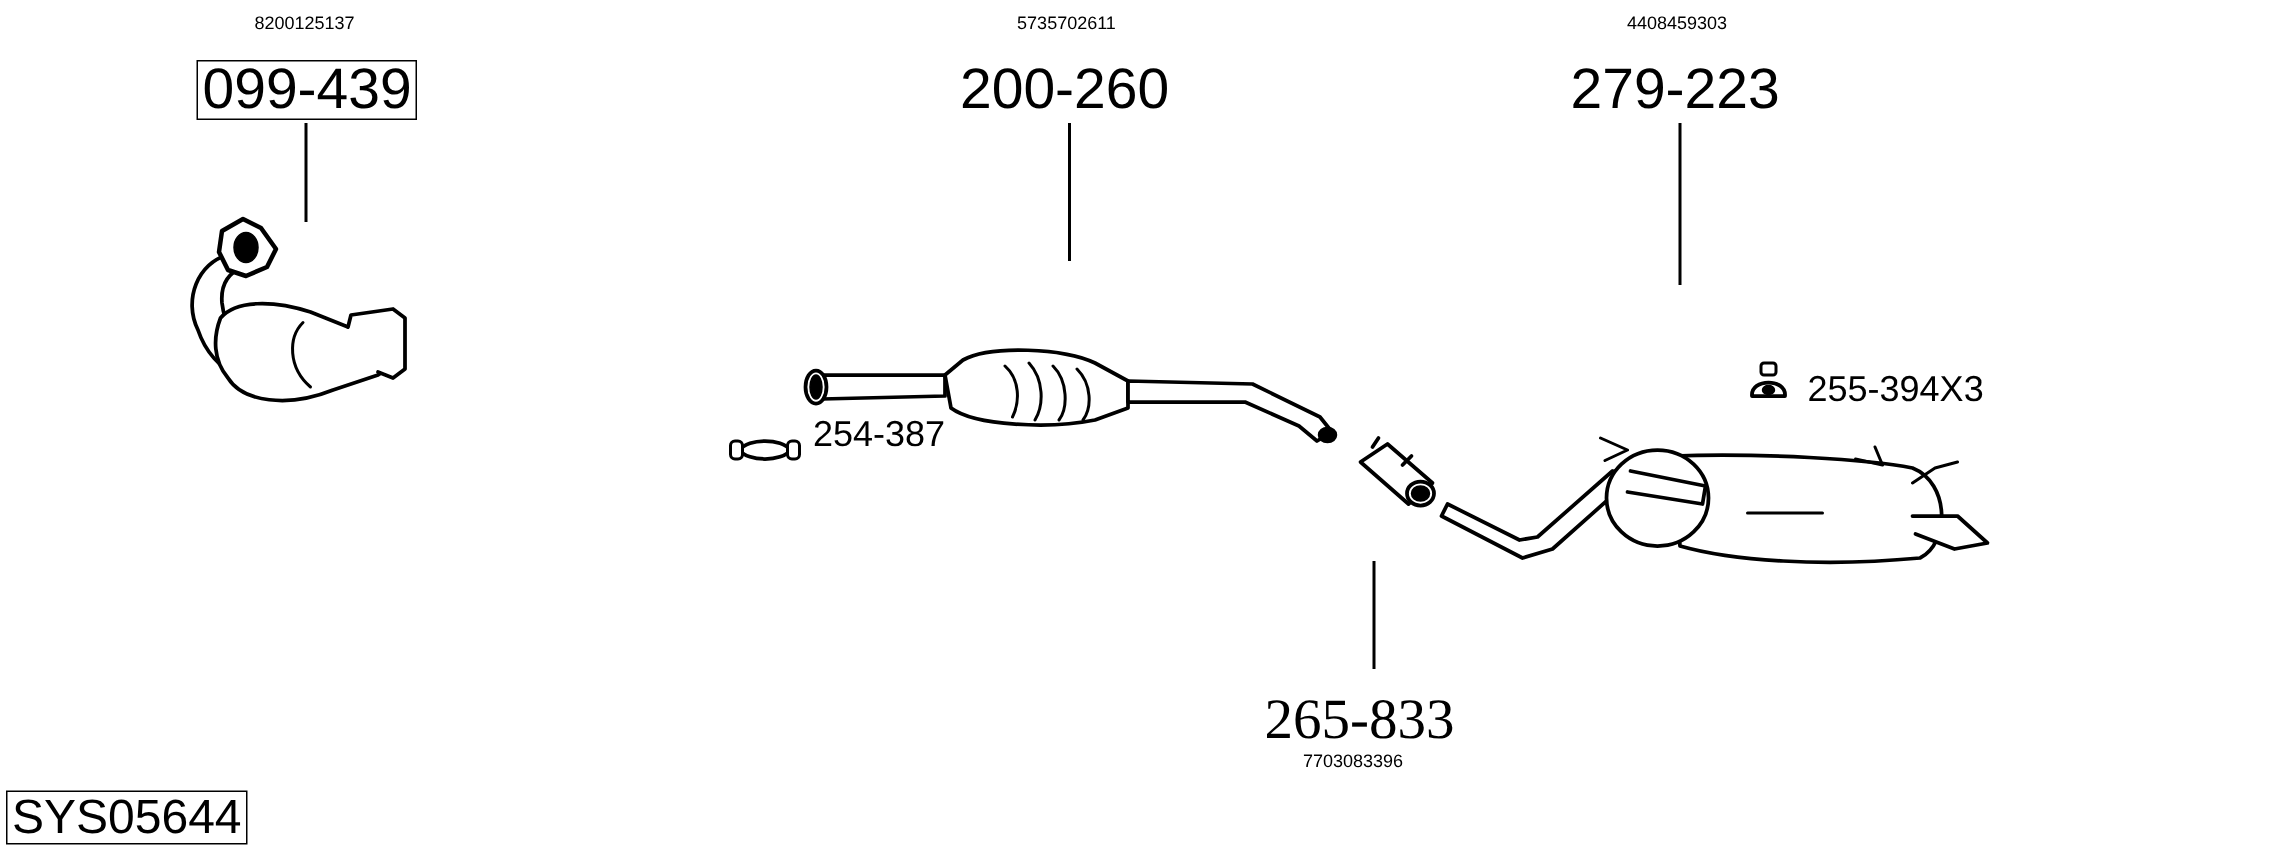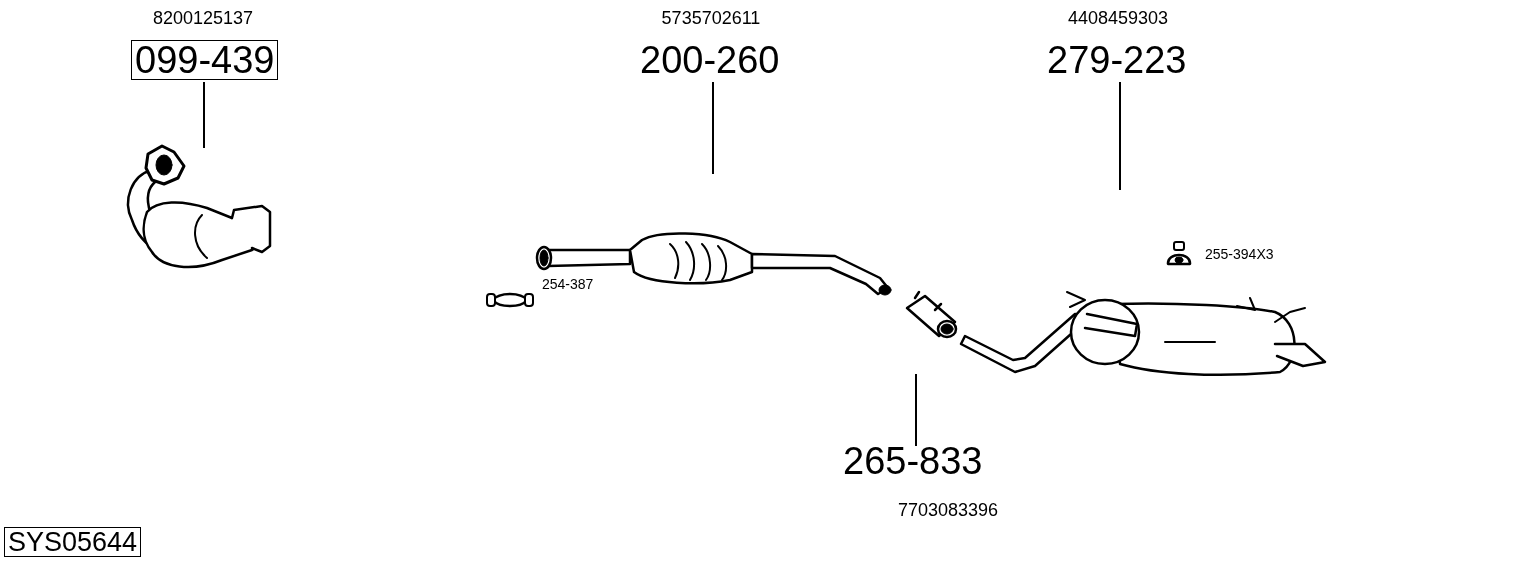--- a/index.html
+++ b/index.html
@@ -1,22 +1,22 @@
 <!DOCTYPE html>
 <html><head>
 <meta charset="utf-8">
 <style>
   html, body { margin:0; padding:0; background:#ffffff; }
   body { width:1530px; height:566px; position:relative; overflow:hidden;
          font-family:"Liberation Sans", sans-serif; color:#000; }
   .abs { position:absolute; }
-  .oe { font-size:18px; text-align:center; width:200px; }
+  .oe { font-size:12px; text-align:center; width:200px; }
   .pn { font-size:38px; text-align:left; letter-spacing:0px; line-height:1; }
   .boxed { border:1.5px solid #000; padding:0 3px; }
-  .acc { font-size:14px; }
+  .acc { font-size:24px; }
   .leader { position:absolute; width:2px; background:#000; }
   svg { position:absolute; overflow:visible; }
   svg * { stroke:#000; fill:#fff; stroke-linejoin:round; stroke-linecap:round; }
 </style>
 </head>
 <body>
 
 <div class="abs oe" style="left:103px; top:8px;">8200125137</div>
 <div class="abs pn boxed" style="left:131px; top:40px;">099-439</div>
 <div class="leader" style="left:203px; top:82px; height:66px;"></div>
@@ -49,22 +49,22 @@
 </svg>
 <div class="abs acc" style="left:542px; top:276px;">254-387</div>
 
 <svg width="70" height="60" style="left:895px; top:284px;">
   <path d="M12 24 L30 12 L60 38 L44 52 Z" stroke-width="2.5"></path>
   <ellipse cx="52" cy="45" rx="9" ry="8" stroke-width="2.5"></ellipse>
   <ellipse cx="52" cy="45" rx="6" ry="5" style="fill:#000"></ellipse>
   <path d="M20 14 L24 8 M40 26 L46 20" stroke-width="2.5"></path>
 </svg>
 <div class="leader" style="left:915px; top:374px; height:72px;"></div>
-<div class="abs pn" style="left:843px; top:442px; width:144px;">265-833</div>
-<div class="abs oe" style="left:848px; top:500px;">7703083396</div>
+<div class="abs pn" style="left:843px; top:461px; width:144px;font-family:Liberation Serif, serif;">265-833</div>
+<div class="abs oe" style="left:802px; top:500px;">7703083396</div>
 
 <div class="abs oe" style="left:1018px; top:8px;">4408459303</div>
 <div class="abs pn" style="left:1047px; top:41px; width:144px;">279-223</div>
 <div class="leader" style="left:1119px; top:82px; height:108px;"></div>
 <svg width="380" height="100" style="left:955px; top:282px;">
   <path d="M6 62 L60 90 L80 84 L125 44 L180 52 L182 40 L120 32 L70 76 L58 78 L10 54 Z" stroke-width="2.5"></path>
   <path d="M160 22 C220 20 290 24 320 30 C345 40 345 80 325 90 C260 96 200 92 165 82 Z" stroke-width="2.5"></path>
   <ellipse cx="150" cy="50" rx="34" ry="32" stroke-width="2.5"></ellipse>
   <path d="M132 32 L182 42 L180 54 L130 46" stroke-width="2.5"></path>
   <path d="M320 62 L350 62 L370 80 L348 84 L322 74" stroke-width="2.5"></path>
@@ -72,13 +72,13 @@
   <path d="M210 60 L260 60" stroke-width="2" style="fill:none"></path>
 </svg>
 
 <svg width="30" height="30" style="left:1165px; top:240px;">
   <rect x="9" y="2" width="10" height="8" rx="2" stroke-width="2"></rect>
   <path d="M3 24 C2 12 26 12 25 24 Z" stroke-width="2.5"></path>
   <ellipse cx="14" cy="20" rx="4" ry="3" style="fill:#000"></ellipse>
 </svg>
 <div class="abs acc" style="left:1205px; top:246px;">255-394X3</div>
 
-<div class="abs boxed" style="left:4px; top:527px; font-size:27px; line-height:1.05;">SYS05644</div>
+<div class="abs boxed" style="left:4px; top:527px; font-size:32px; line-height:1.05;">SYS05644</div>
 
 </body></html>

